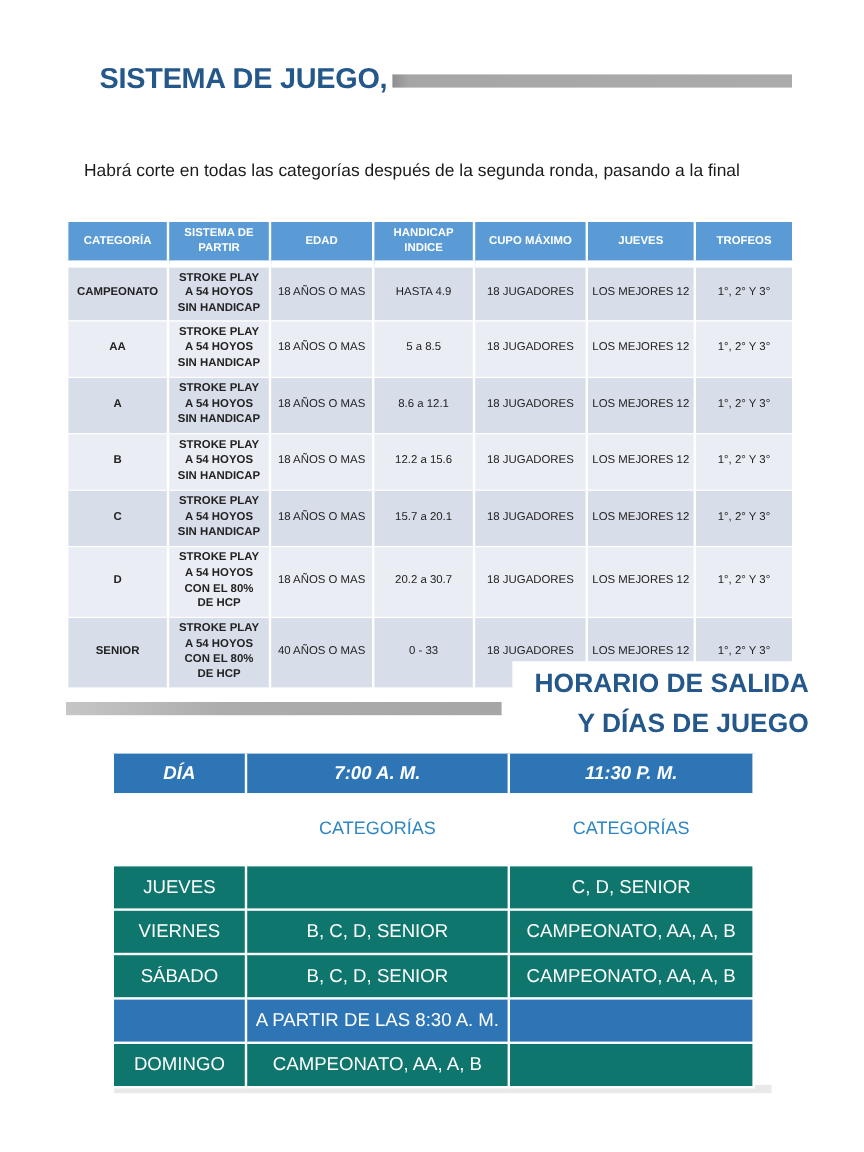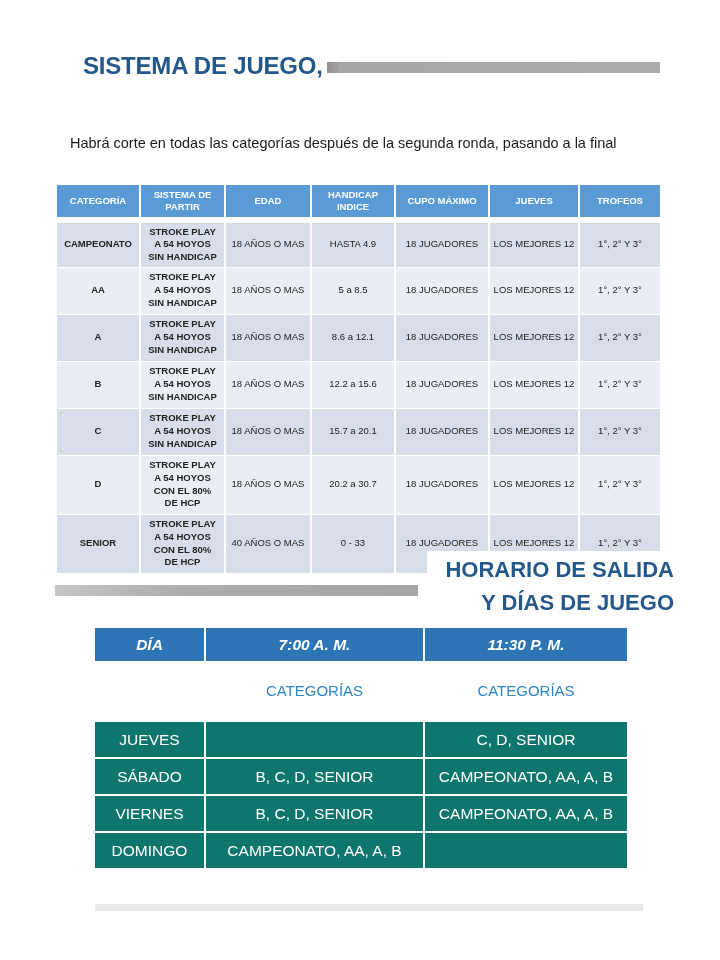--- a/index.html
+++ b/index.html
@@ -226,28 +226,33 @@
         <td></td>
         <td>CATEGORÍAS</td>
         <td>CATEGORÍAS</td>
       </tr>
       <tr class="day-row">
         <td>JUEVES</td>
         <td></td>
         <td>C, D, SENIOR</td>
       </tr>
       <tr class="day-row">
+        <td>VIERNES</td>
+        <td>B, C, D, SENIOR</td>
+        <td>CAMPEONATO, AA, A, B</td>
+      </tr>
+      <tr class="day-row">
         <td>SÁBADO</td>
         <td>B, C, D, SENIOR</td>
         <td>CAMPEONATO, AA, A, B</td>
       </tr>
-      <tr class="day-row">
-        <td>VIERNES</td>
-        <td>B, C, D, SENIOR</td>
-        <td>CAMPEONATO, AA, A, B</td>
+      <tr class="day-row highlight">
+        <td></td>
+        <td>A PARTIR DE LAS 8:30 A. M.</td>
+        <td></td>
       </tr>
       <tr class="day-row">
         <td>DOMINGO</td>
         <td>CAMPEONATO, AA, A, B</td>
         <td></td>
       </tr>
     </tbody>
   </table>
 
   <div class="bottom-bar"></div>

